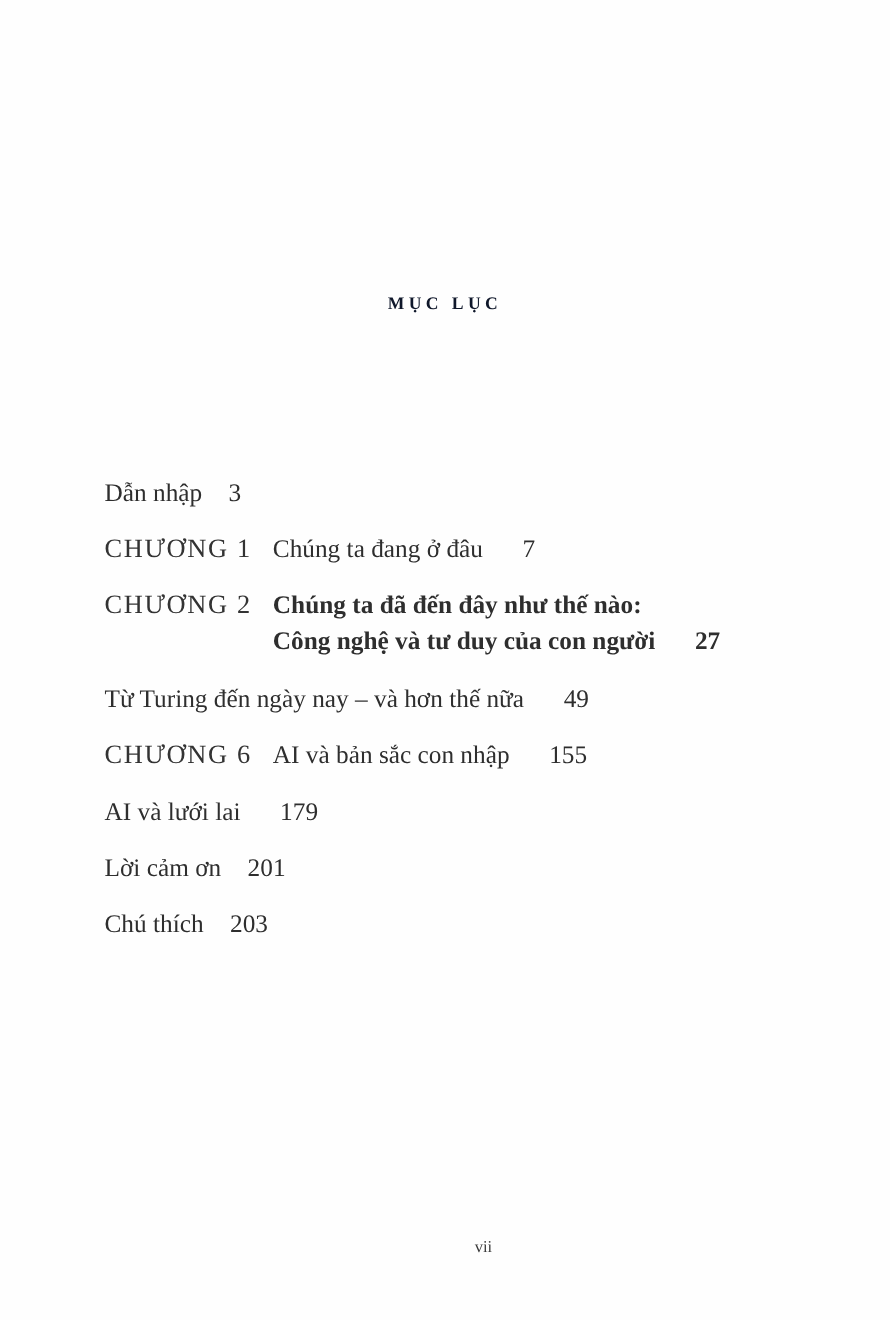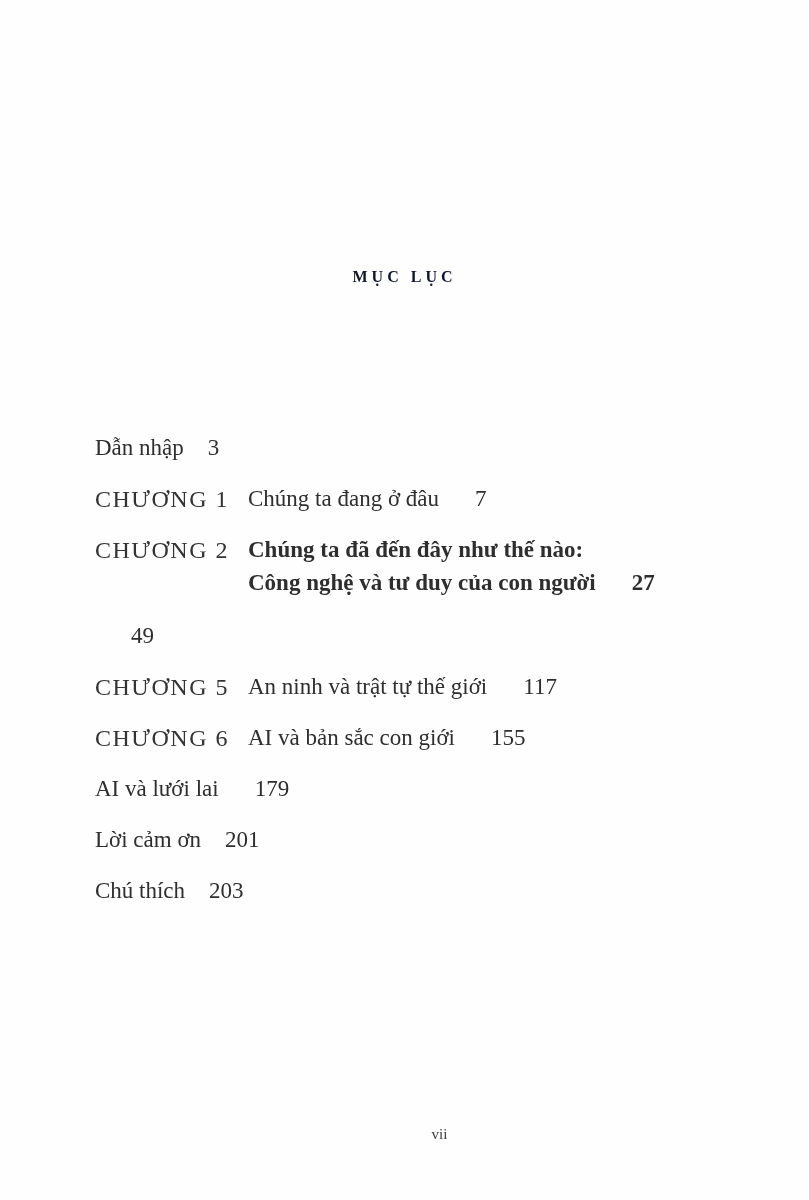--- a/index.html
+++ b/index.html
@@ -90,33 +90,29 @@
 
     <div class="entry">
       <span class="entry-label">CHƯƠNG 2</span>
       <span class="title-block">
         <span class="title-line">Chúng ta đã đến đây như thế nào:</span>
         <span class="title-line"><span>Công nghệ và tư duy của con người</span><span class="entry-page">27</span></span>
       </span>
     </div>
 
     <div class="entry">
+      <span class="entry-title">Từ Turing đến ngày nay – và hơn thế nữa</span>
       <span class="entry-page">49</span>
     </div>
 
 
-    <div class="entry">
-      <span class="entry-label">CHƯƠNG 5</span>
-      <span class="entry-title">An ninh và trật tự thế giới</span>
-      <span class="entry-page">117</span>
-    </div>
 
     <div class="entry">
       <span class="entry-label">CHƯƠNG 6</span>
-      <span class="entry-title">AI và bản sắc con giới</span>
+      <span class="entry-title">AI và bản sắc con nhập</span>
       <span class="entry-page">155</span>
     </div>
 
     <div class="entry">
       <span class="entry-title">AI và lưới lai</span>
       <span class="entry-page">179</span>
     </div>
 
     <div class="entry front-entry">
       <span class="entry-title">Lời cảm ơn</span>

